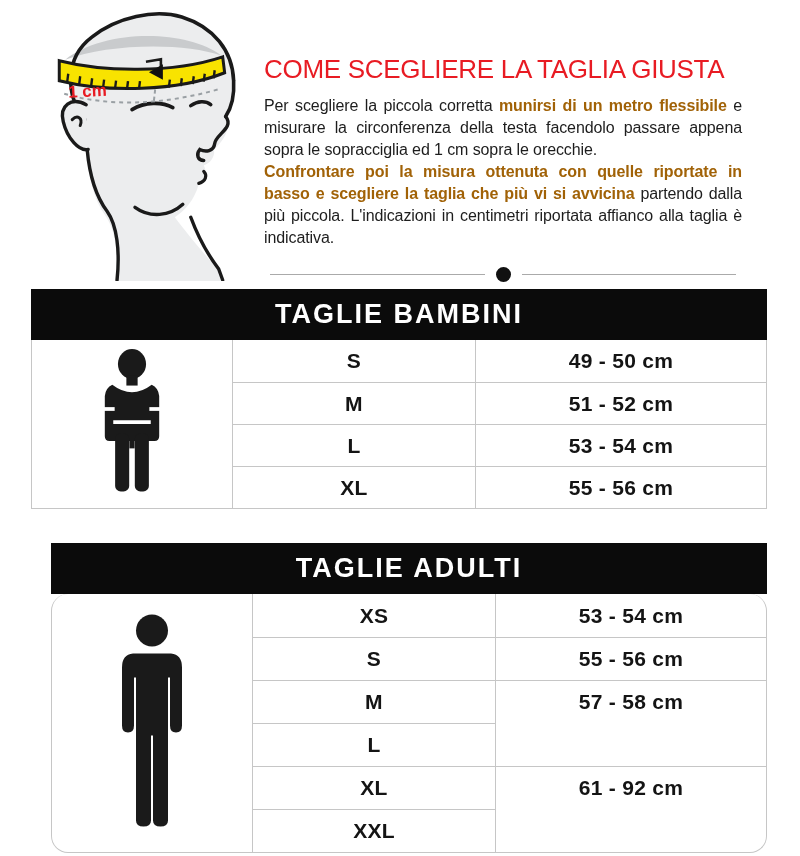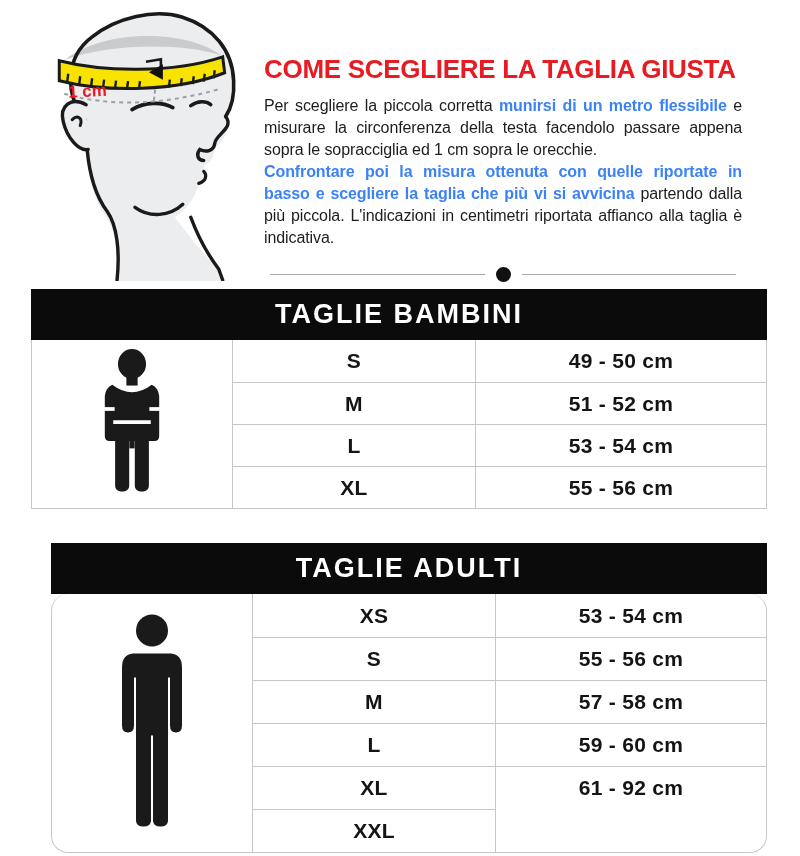--- a/index.html
+++ b/index.html
@@ -3,25 +3,25 @@
 <meta charset="utf-8">
 <style>
   * { margin:0; padding:0; box-sizing:border-box; }
   html,body { width:800px; height:856px; background:#ffffff; overflow:hidden;
               font-family:"Liberation Sans","DejaVu Sans",sans-serif; }
 
   .top { display:flex; height:281px; }
   .illu-wrap { width:262px; flex:0 0 262px; padding:4px 0 0 6px; }
   .intro { flex:1; margin:54px 58px 0 2px; }
 
-  .intro h1 { font-size:26px; font-weight:700; letter-spacing:-0.3px;
+  .intro h1 { font-size:26px; font-weight:400; letter-spacing:-0.3px;
               color:#e81b23; margin-bottom:10px; white-space:nowrap; }
   .intro p { font-size:16px; line-height:1.38; color:#1d1d1d;
              text-align:justify; letter-spacing:-0.1px; }
-  .intro p b { font-weight:700; color:#3b82f6; }
+  .intro p b { font-weight:700; color:#a16207; }
 
   .divider { display:flex; align-items:center; margin:17px 6px 0 6px; }
   .divider .line { flex:1; height:0; border-top:1px solid #aaaaaa; }
   .divider .dot { width:15px; height:15px; border-radius:50%;
                   background:#111111; margin:0 11px; flex:0 0 auto; }
 
   .size-table { margin:0 33px 8px 31px; }
   .size-table.first { margin-top:8px; }
   .size-table.second { margin-top:34px;padding-left:20px; }
 
@@ -156,18 +156,17 @@
                  L 32,112 Q 32,119 26,119 Q 20,119 20,112 L 20,54 Q 20,41 31,40 Z" fill="#1a1a1a"></path>
       </svg>
     </div>
     <div class="size-cell row-first">XS</div>
     <div class="range-cell row-first">53 - 54 cm</div>
     <div class="size-cell">S</div>
     <div class="range-cell">55 - 56 cm</div>
     <div class="size-cell">M</div>
     <div class="range-cell">57 - 58 cm</div>
     <div class="size-cell">L</div>
-    <div class="range-cell">59 - 60 cm</div>
     <div class="size-cell">XL</div>
     <div class="range-cell">61 - 92 cm</div>
     <div class="size-cell">XXL</div>
   </div>
 </div>
 
 </body></html>

